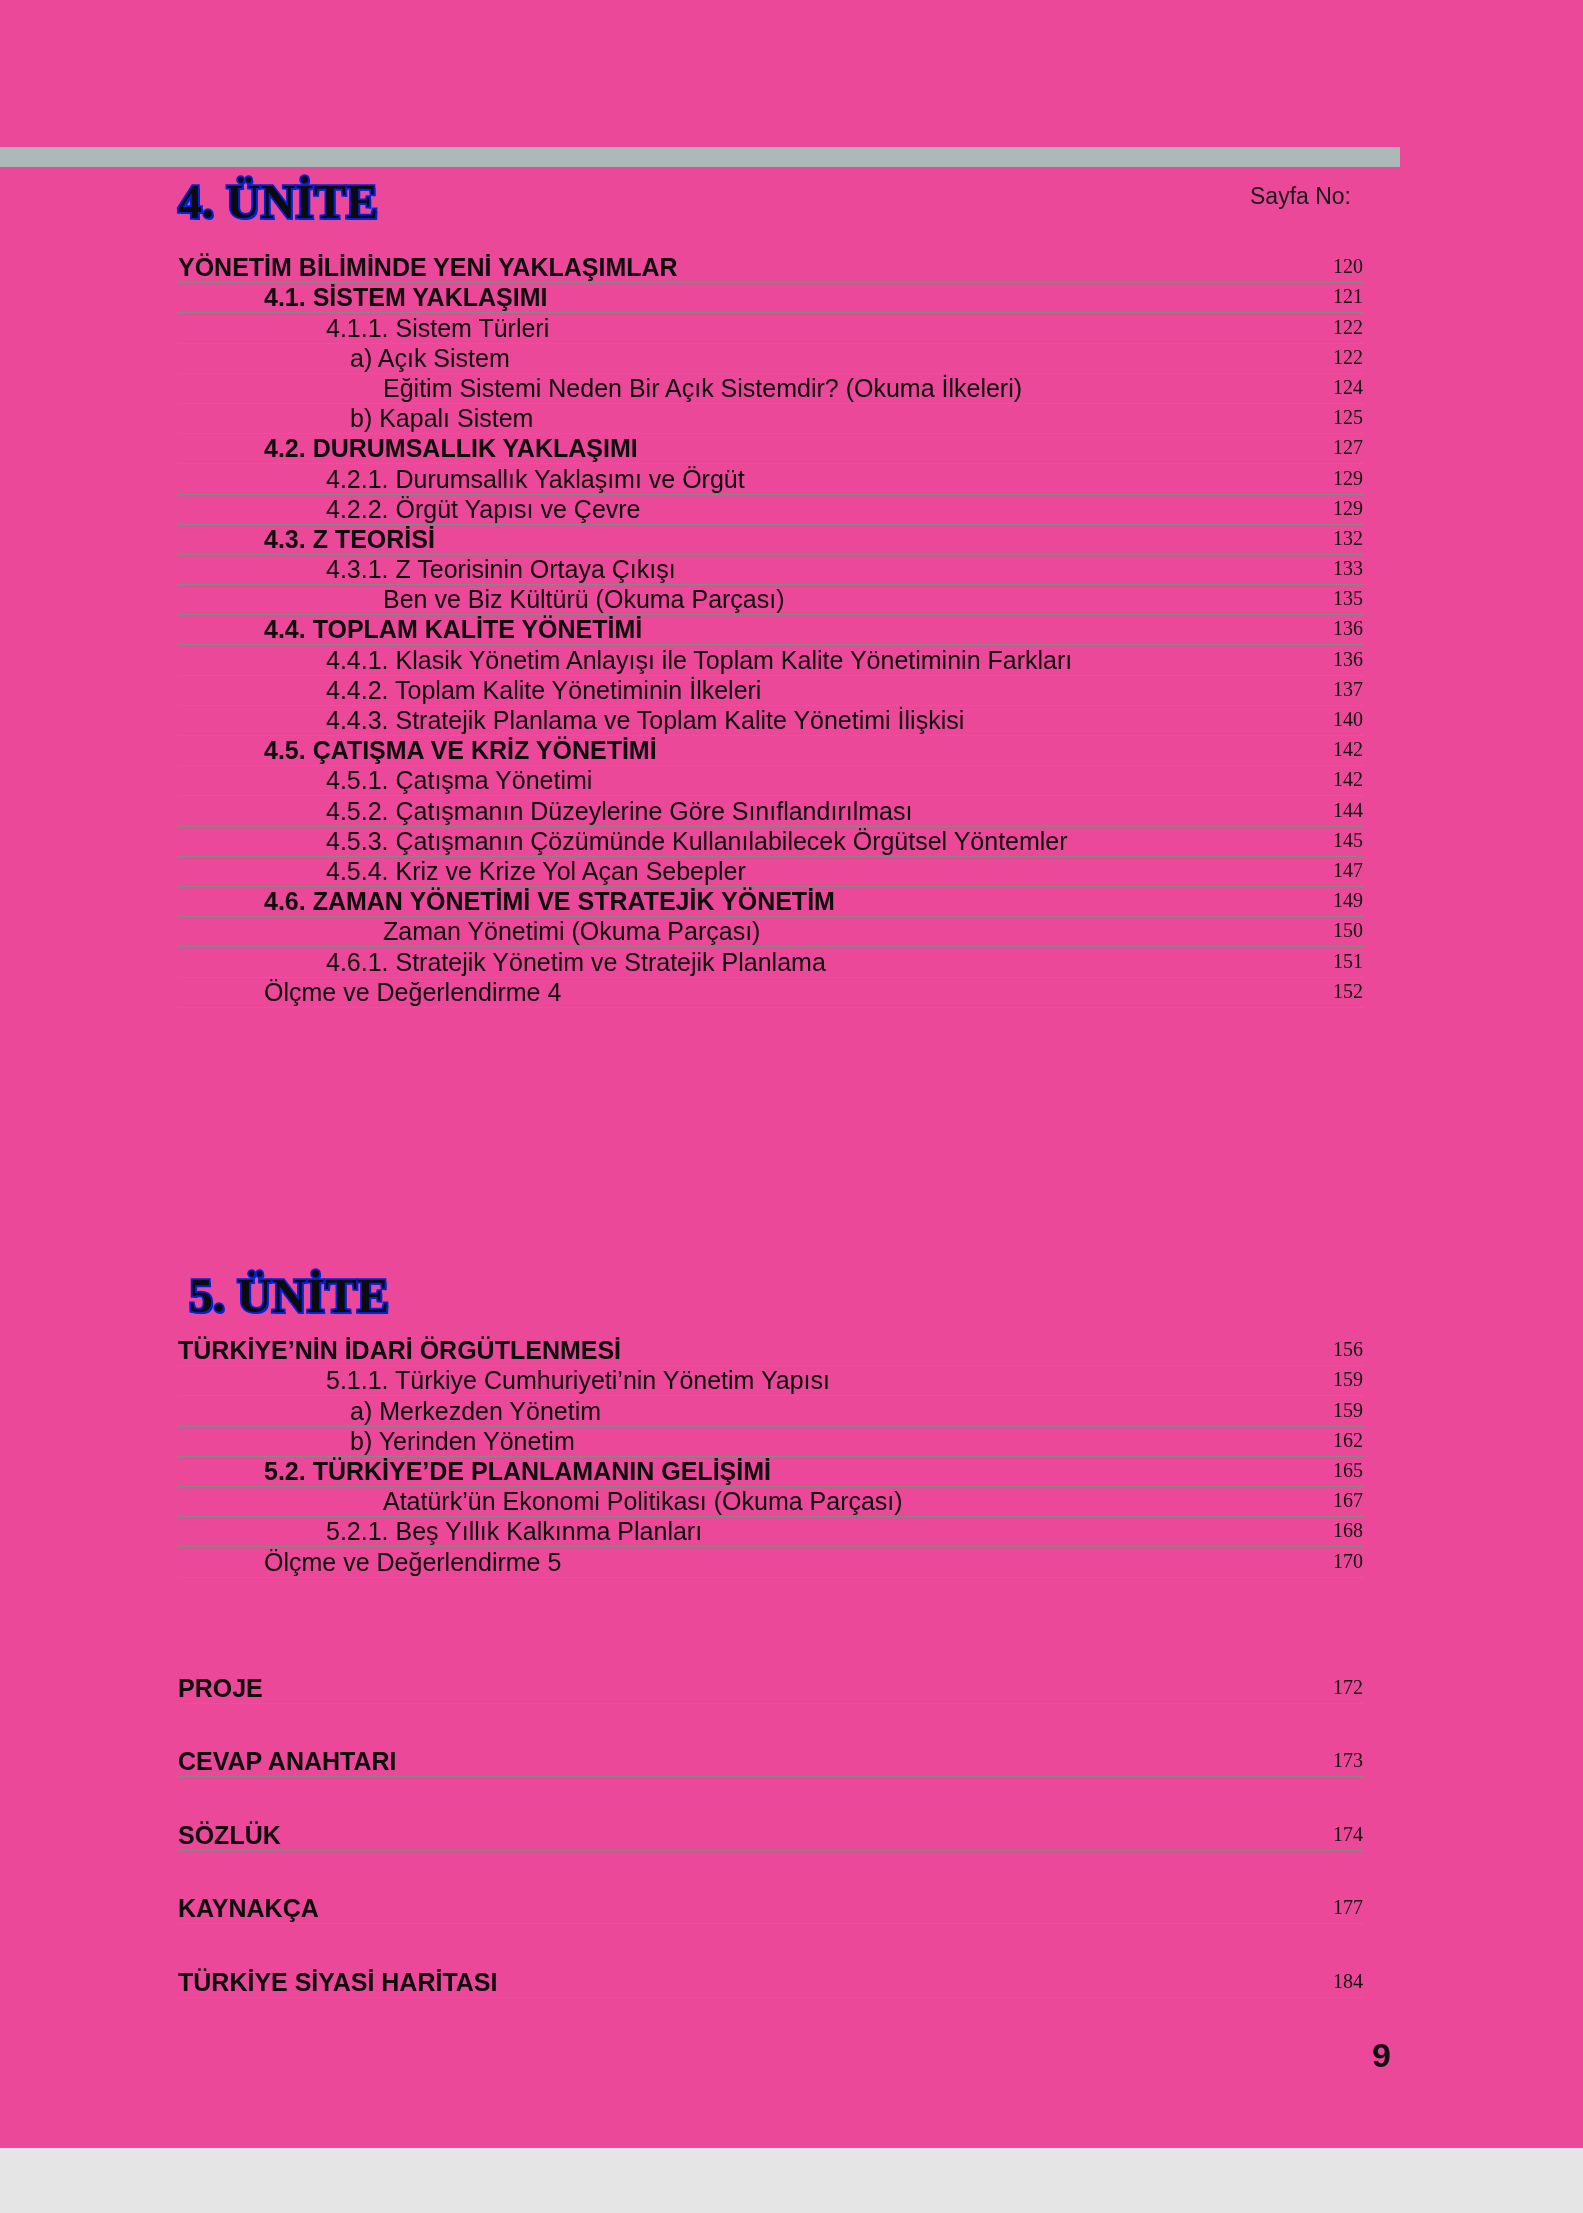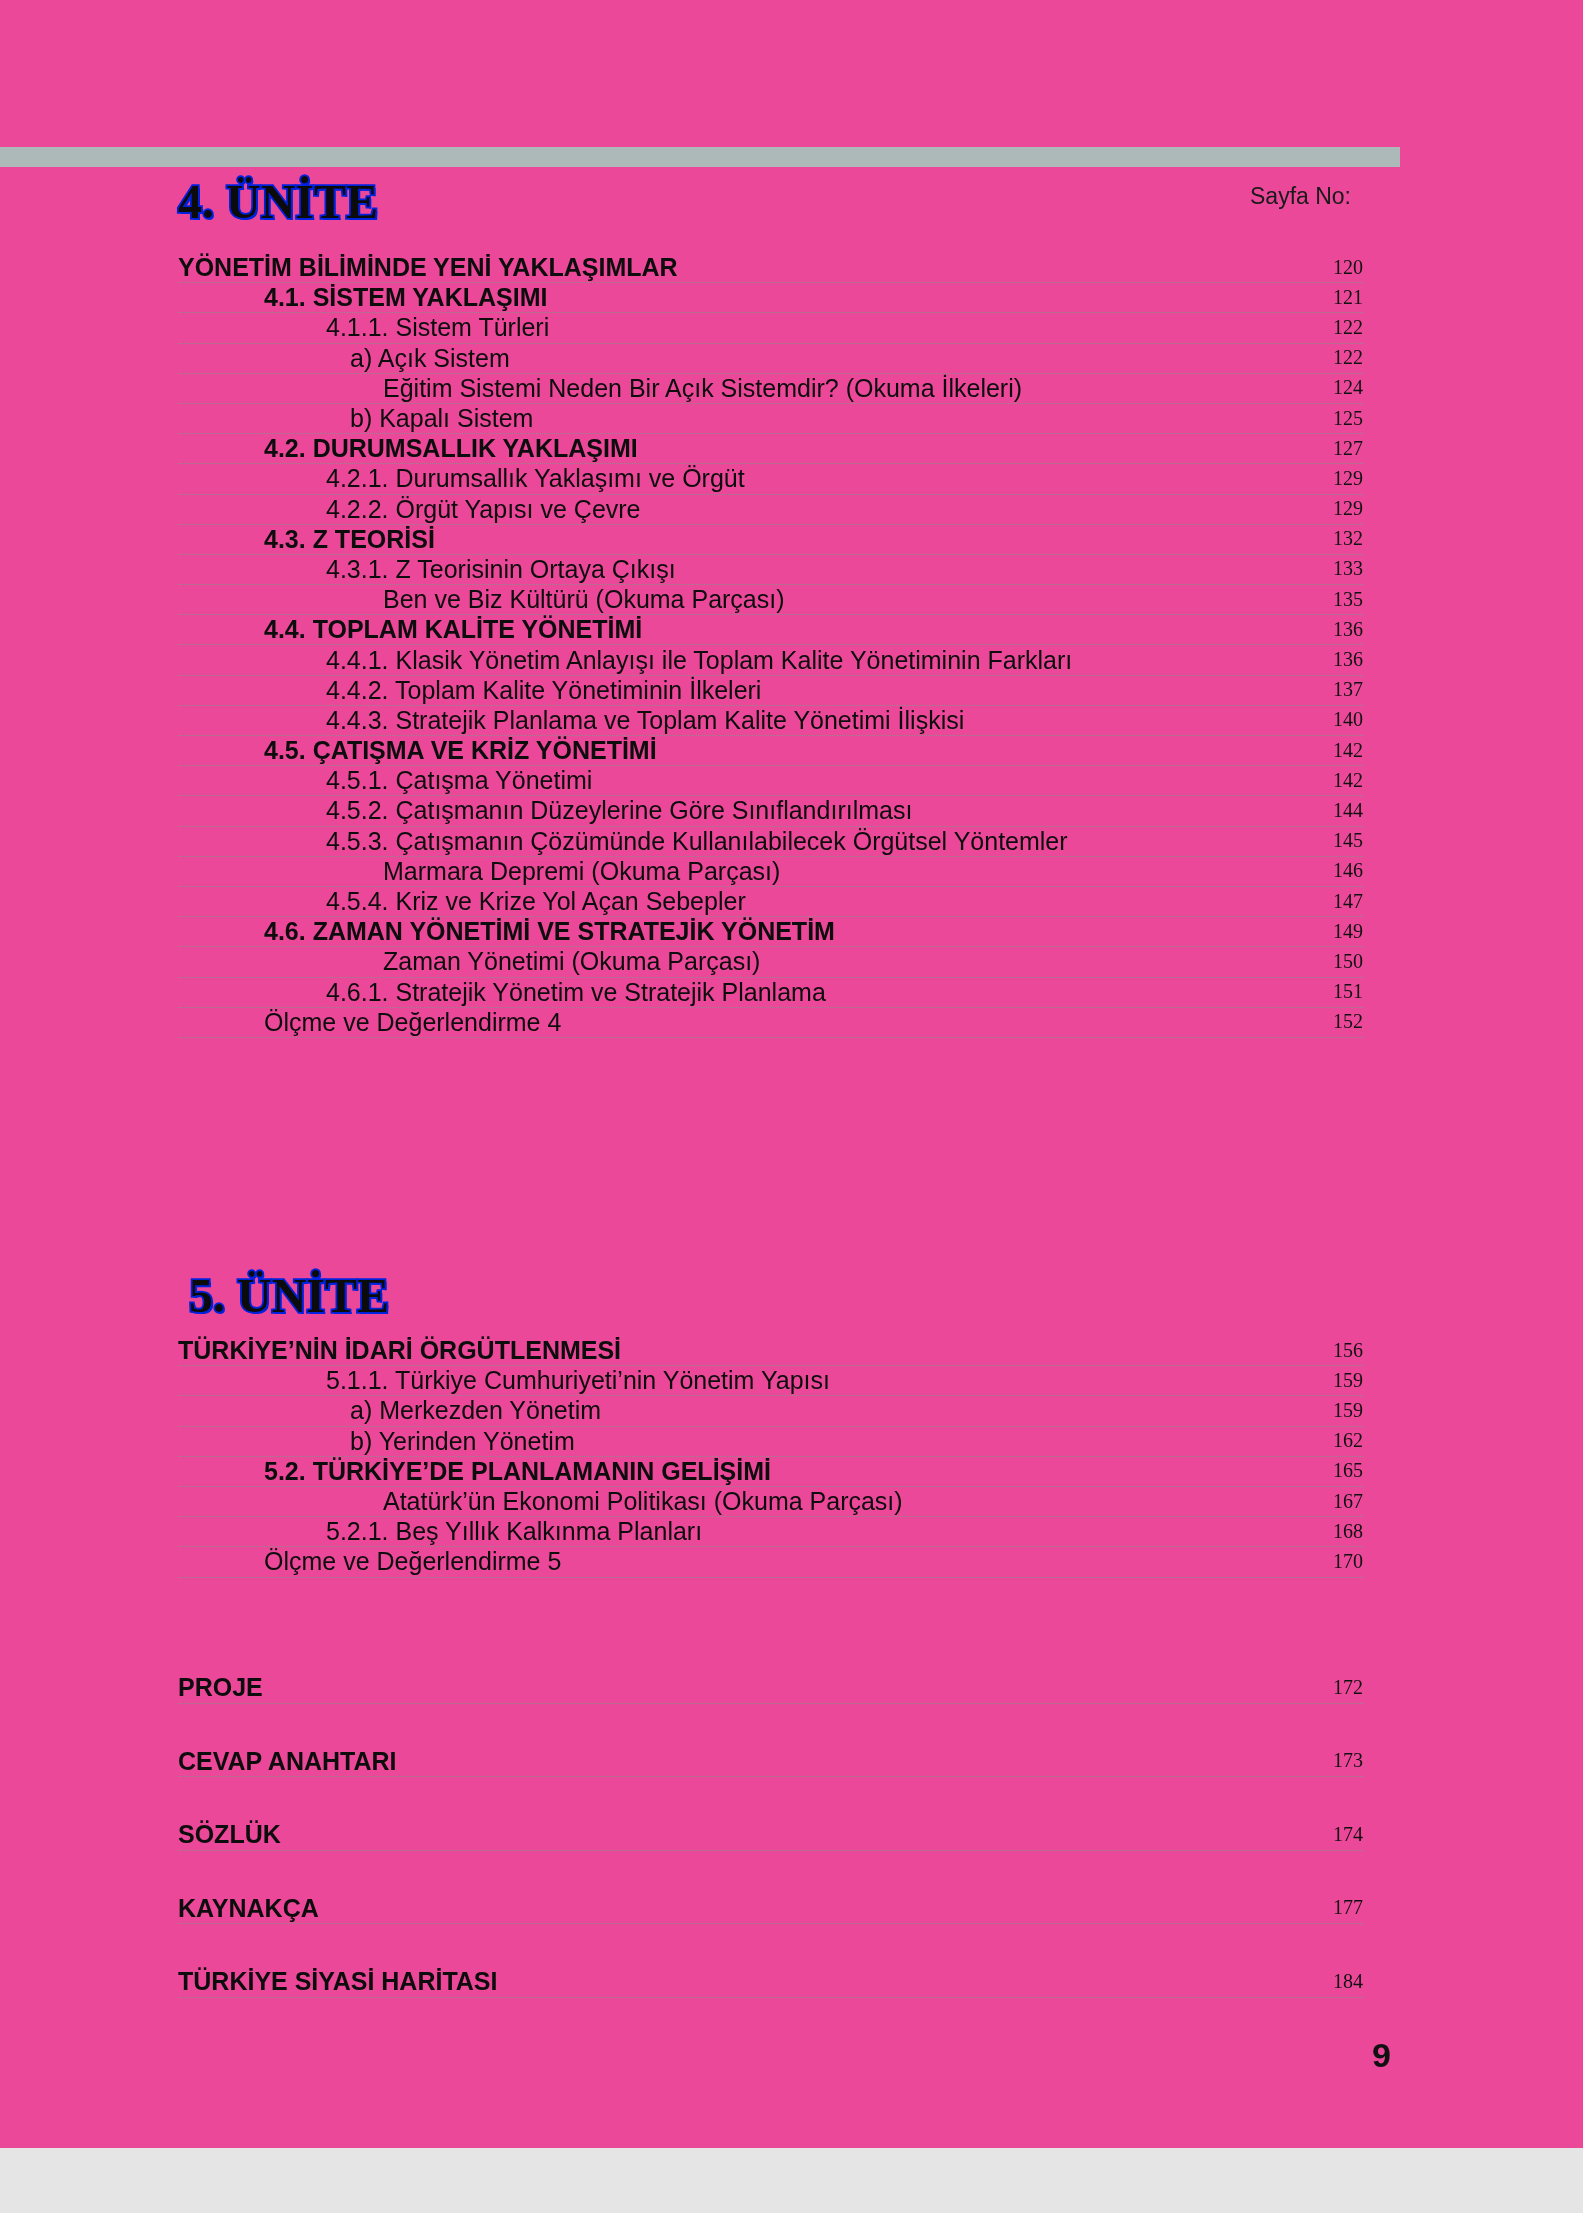--- a/index.html
+++ b/index.html
@@ -70,21 +70,21 @@
     position: absolute;
     left: 178px;
     width: 1185px;
   }
   .toc.toc-4 { top: 253px; }
   .toc.toc-5 { top: 1336px; }
   .toc.toc-back { top: 1630px; }
 
   .toc-row {
     display: flex;
-    align-items: center;
+    align-items: flex-end;
     height: 30.2px;
     border-bottom: 1px dotted #8b8b8b;
     box-sizing: border-box;
   }
   .toc-back .toc-row { height: 30.5px; margin-top: 43px; }
 
   .toc-label {
     font-size: 25px;
     color: #0d0d0d;
     white-space: nowrap;
@@ -235,25 +235,20 @@
         <span class="toc-label lv2">4.5.2. Çatışmanın Düzeylerine Göre Sınıflandırılması</span>
         <span class="toc-fill"></span>
         <span class="toc-page">144</span>
       </div>
       <div class="toc-row">
         <span class="toc-label lv2">4.5.3. Çatışmanın Çözümünde Kullanılabilecek Örgütsel Yöntemler</span>
         <span class="toc-fill"></span>
         <span class="toc-page">145</span>
       </div>
       <div class="toc-row">
-        <span class="toc-label lv4">Marmara Depremi (Okuma Parçası)</span>
-        <span class="toc-fill"></span>
-        <span class="toc-page">146</span>
-      </div>
-      <div class="toc-row">
         <span class="toc-label lv2">4.5.4. Kriz ve Krize Yol Açan Sebepler</span>
         <span class="toc-fill"></span>
         <span class="toc-page">147</span>
       </div>
       <div class="toc-row bold">
         <span class="toc-label lv1">4.6. ZAMAN YÖNETİMİ VE STRATEJİK YÖNETİM</span>
         <span class="toc-fill"></span>
         <span class="toc-page">149</span>
       </div>
       <div class="toc-row">

